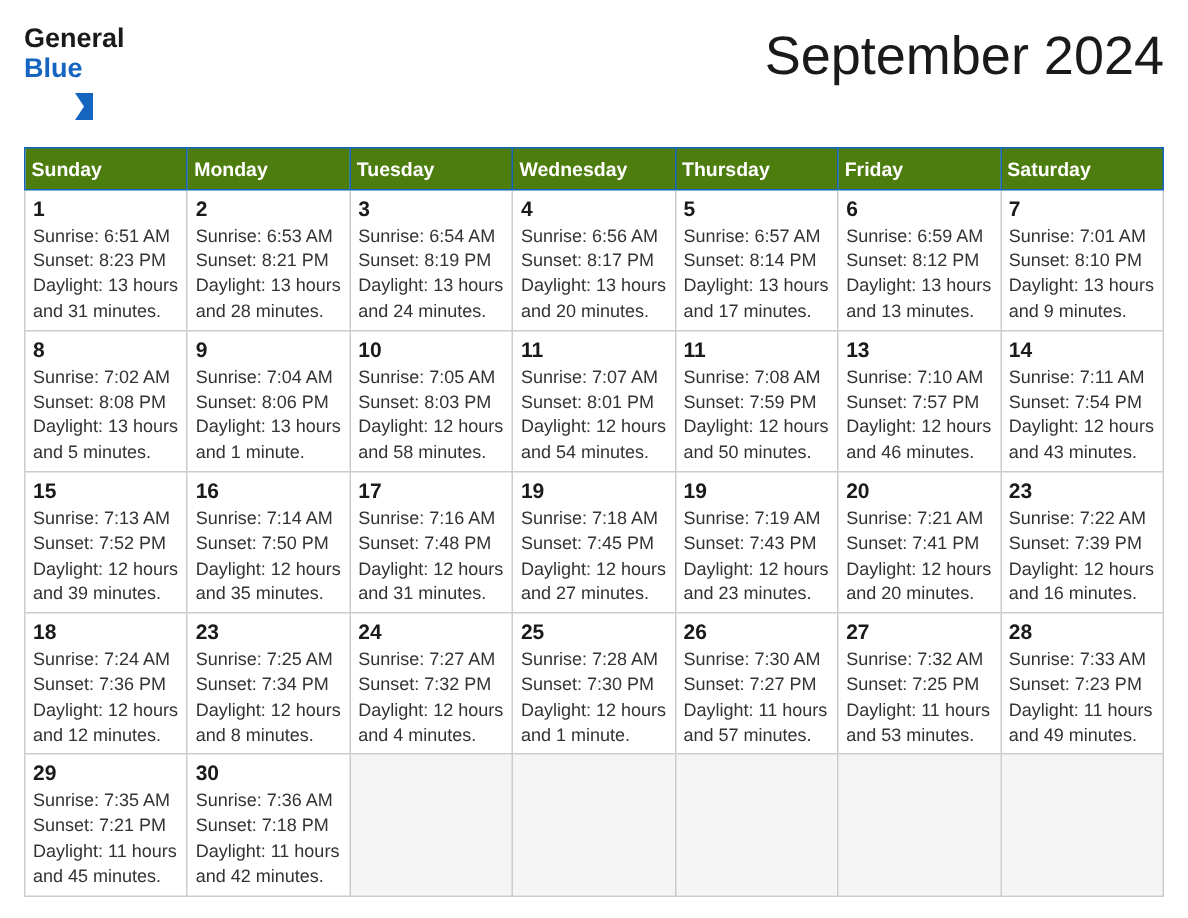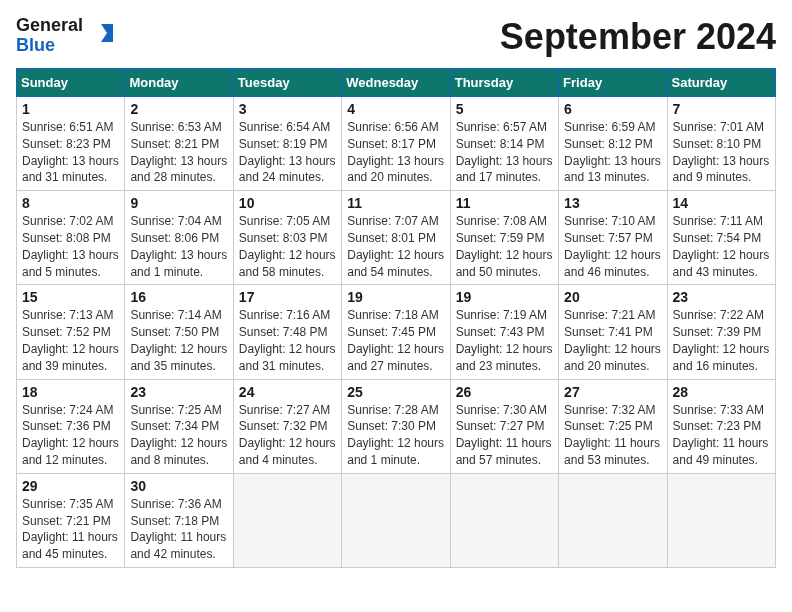--- a/index.html
+++ b/index.html
@@ -13,40 +13,41 @@
     .header-area {
       display: flex;
       justify-content: space-between;
       align-items: flex-start;
       margin-bottom: 10px;
     }
     .logo {
       display: flex;
       align-items: center;
       gap: 4px;
+      flex-direction: column;
     }
     .title-area {
       text-align: right;
     }
     .month-title {
       font-size: 36px;
-      font-weight: bold;
+      font-weight: normal;
       color: #1a1a1a;
     }
     .location-title {
       font-size: 16px;
       color: #444;
     }
     table {
       width: 100%;
       border-collapse: collapse;
       font-size: 11px;
     }
     thead th {
-      background: #0f766e;
+      background: #4d7c0f;
       color: #fff;
       padding: 6px 4px;
       text-align: left;
       font-size: 13px;
       font-weight: bold;
       border: 1px solid #1565c0;
     }
     td {
       border: 1px solid #ccc;
       vertical-align: top;

